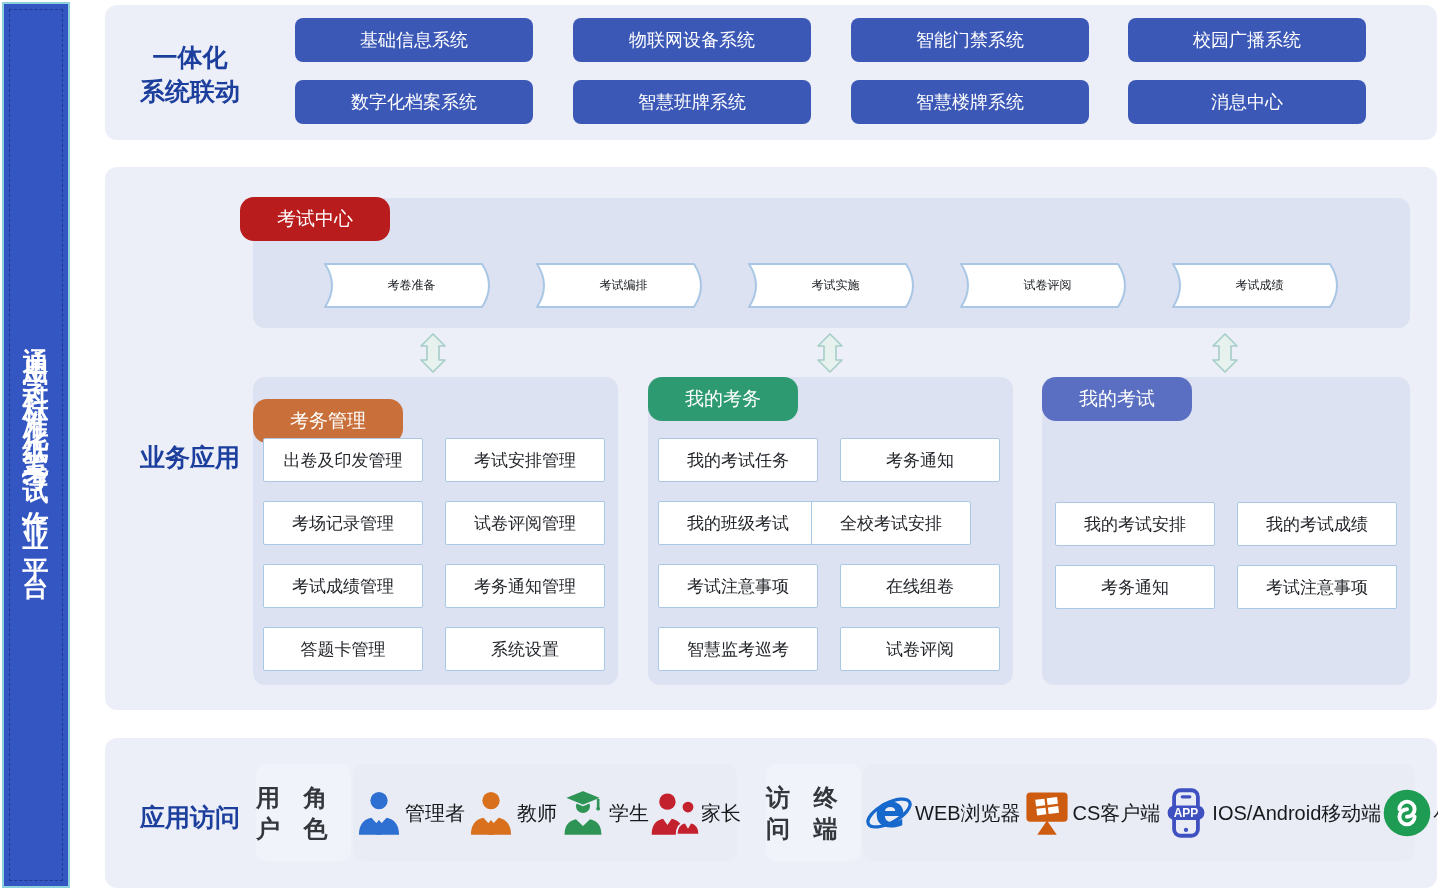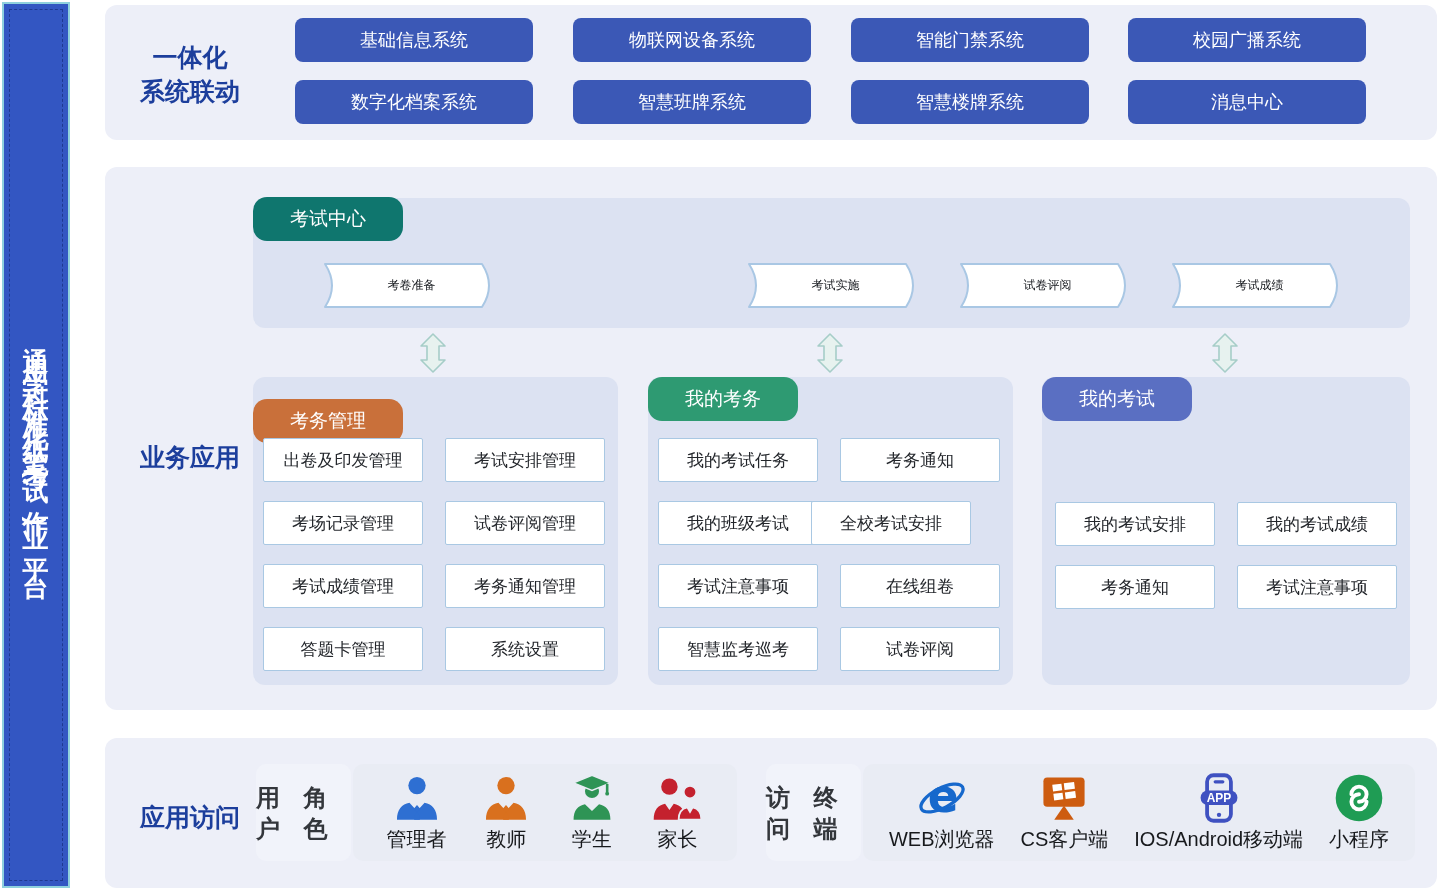--- a/index.html
+++ b/index.html
@@ -21,21 +21,21 @@
   .banner svg{position:absolute;left:0;top:0;overflow:visible;}
   .banner .bt{position:absolute;inset:0;display:flex;align-items:center;justify-content:center;
               font-size:12px;font-weight:500;color:#15181d;padding-left:4px;}
   .arrow{position:absolute;width:26px;height:40px;}
   .item{position:absolute;width:160px;height:44px;background:#fff;border:1px solid #a9c8e3;border-radius:2px;
         box-sizing:border-box;display:flex;align-items:center;justify-content:center;font-size:17px;color:#23262b;}
   .group-label{position:absolute;background:#f1f3fa;border-radius:10px;display:flex;flex-direction:row;
                align-items:center;justify-content:center;font-weight:bold;font-size:24px;color:#33363b;line-height:31px;}
   .group-panel{position:absolute;background:#e9ecf4;border-radius:10px;display:flex;align-items:center;
                justify-content:space-evenly;}
-  .acc-item{display:flex;flex-direction:column;align-items:center;}
+  .acc-item{display:flex;flex-direction:row;align-items:center;}
   .acc-label{font-size:20px;color:#17191c;margin-top:2px;white-space:nowrap;}
   .acc-icon{display:block;height:52px;}
   .defs{position:absolute;width:0;height:0;overflow:hidden;}
 </style>
 </head>
 <body>
 
 <svg class="defs" aria-hidden="true">
   <defs>
     <symbol id="sym-person" viewBox="0 0 48 48">
@@ -114,27 +114,33 @@
   <div class="btn" style="left:851px;top:18px">智能门禁系统</div>
   <div class="btn" style="left:1128px;top:18px">校园广播系统</div>
   <div class="btn" style="left:295px;top:80px">数字化档案系统</div>
   <div class="btn" style="left:573px;top:80px">智慧班牌系统</div>
   <div class="btn" style="left:851px;top:80px">智慧楼牌系统</div>
   <div class="btn" style="left:1128px;top:80px">消息中心</div>
 
   <div class="sec-label" style="left:115px;top:440px">业务应用</div>
 
   <div class="panel" style="left:253px;top:198px;width:1157px;height:130px"></div>
-  <div class="tab" style="left:253px;top:197px;background:#0f766e">考试中心</div>
+  <div class="tab" style="left:240px;top:197px;background:#b91c1c">考试中心</div>
 
   <div class="banner" style="left:322px;top:262px">
     <svg width="175" height="47">
         <use href="#sym-flag"></use>
       </svg>
     <div class="bt">考卷准备</div>
+  </div>
+  <div class="banner" style="left:534px;top:262px">
+    <svg width="175" height="47">
+        <use href="#sym-flag"></use>
+      </svg>
+    <div class="bt">考试编排</div>
   </div>
   <div class="banner" style="left:746px;top:262px">
     <svg width="175" height="47">
         <use href="#sym-flag"></use>
       </svg>
     <div class="bt">考试实施</div>
   </div>
   <div class="banner" style="left:958px;top:262px">
     <svg width="175" height="47">
         <use href="#sym-flag"></use>

